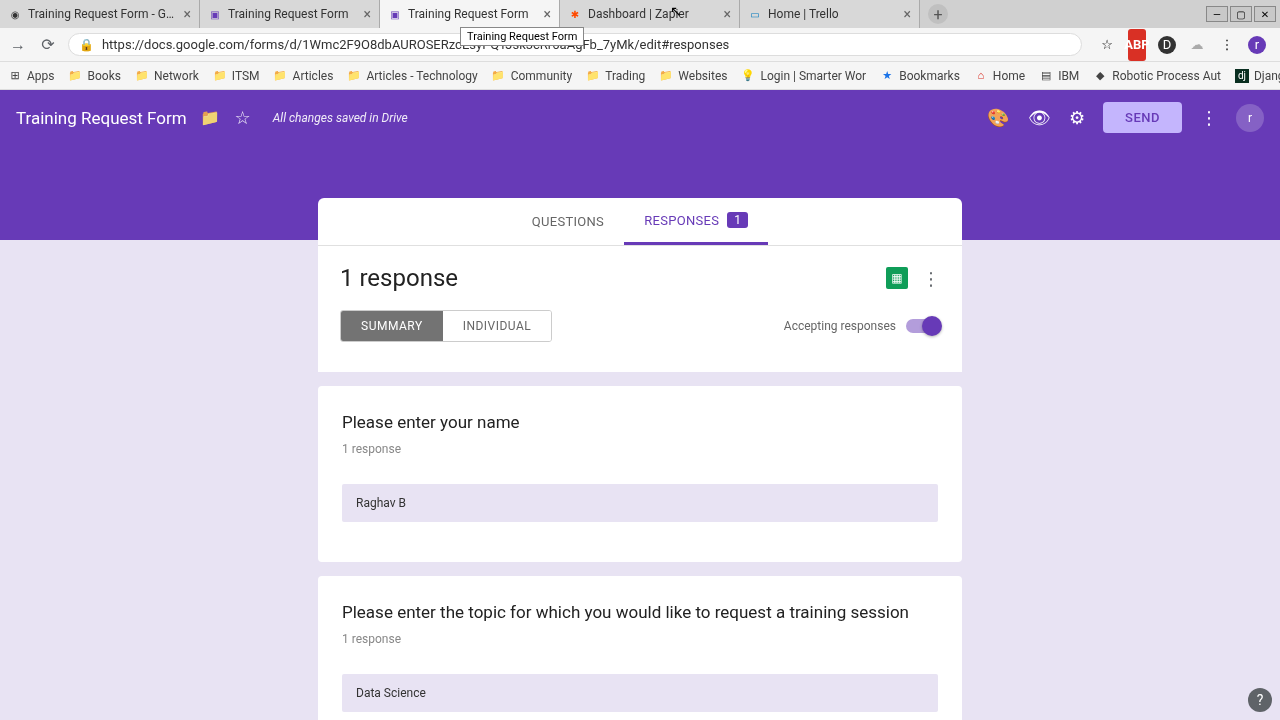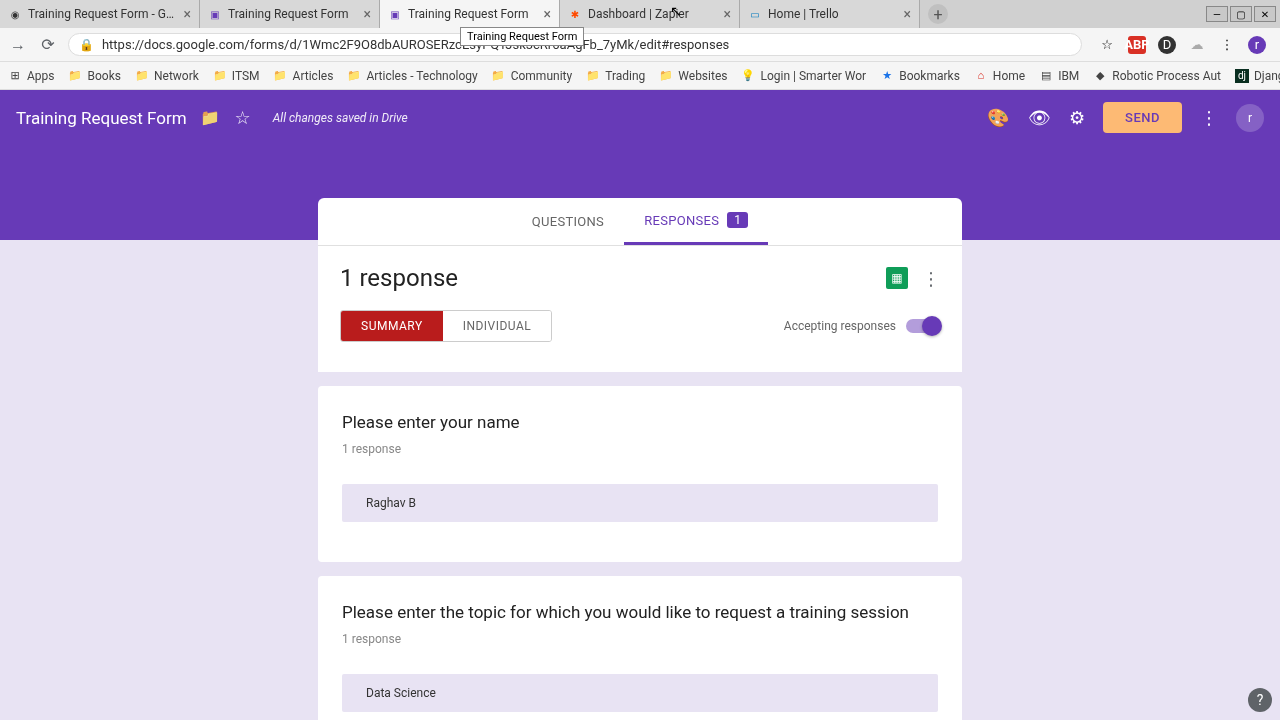--- a/index.html
+++ b/index.html
@@ -16,21 +16,21 @@
 
 .window-controls { margin-left: auto; display: flex; gap: 2px; padding-right: 4px; align-items:center; }
 .window-controls span { width: 22px; height: 16px; background: #c8c8c8; border:1px solid #888; font-size:10px; display:flex; align-items:center; justify-content:center; }
 
 .addr-bar { background: #f5f5f5; height: 34px; display: flex; align-items: center; padding: 0 8px; gap: 10px; border-bottom: 1px solid #ddd; }
 .nav-btn { width: 20px; height: 20px; color: #5f6368; display:flex; align-items:center; justify-content:center; }
 .url-box { flex: 1; display: flex; align-items: center; gap: 8px; background: #fff; border: 1px solid #ddd; border-radius: 14px; padding: 3px 10px; font-size: 13px; color: #333; }
 .lock { color: #0a8a0a; font-size: 12px; }
 .addr-icons { display: flex; gap: 12px; align-items: center; padding: 0 6px; }
 .addr-icons span { width: 18px; height: 18px; display:flex; align-items:center; justify-content:center; font-size:13px; }
-.abp { background:#d93025; color:#fff; border-radius:3px; font-size:9px; font-weight:bold; padding:2px 3px; }
+.abp { background:#d93025; color:#fff; border-radius:3px; font-size:9px; font-weight:bold; padding:16px 3px; }
 .circle-icon { background:#333; color:#fff; border-radius:50%; width:16px; height:16px; font-size:10px; }
 .avatar-small { background:#673ab7; color:#fff; border-radius:50%; width:20px; height:20px; font-size:11px; }
 
 .bookmarks-bar { background: #f5f5f5; height: 28px; display: flex; align-items: center; padding: 0 8px; gap: 14px; font-size: 12px; color: #444; border-bottom: 1px solid #ddd; }
 .bm { display: flex; align-items: center; gap: 5px; white-space: nowrap; }
 .bm-icon { width:14px; height:14px; display:flex; align-items:center; justify-content:center; font-size:11px; }
 .folder { color:#f2b200; }
 .star-blue { color:#1a73e8; }
 
 
@@ -41,50 +41,50 @@
 
 
 .app-header { background: #673ab7; height: 150px; position: relative; }
 .app-header-bar { display: flex; align-items: center; padding: 12px 16px; gap: 14px; color: #fff; }
 .form-title { font-size: 17px; font-weight: 400; }
 .folder-icon { color: #fff; opacity: 0.9; font-size: 16px; }
 .star-icon { color: #fff; opacity: 0.9; font-size: 18px; }
 .save-status { font-size: 12px; font-style: italic; opacity: 0.9; margin-left: 8px; }
 .header-right { margin-left: auto; display: flex; align-items: center; gap: 18px; }
 .header-icon { color: #fff; font-size: 18px; }
-.send-btn { background: #fdba74; color: #673ab7; border: none; padding: 8px 22px; border-radius: 4px; font-size: 13px; font-weight: 500; letter-spacing: 0.5px; }
+.send-btn { background: #c4b5fd; color: #673ab7; border: none; padding: 8px 22px; border-radius: 4px; font-size: 13px; font-weight: 500; letter-spacing: 0.5px; }
 .header-avatar { background: rgba(255,255,255,0.2); color:#fff; width:28px; height:28px; border-radius:50%; display:flex; align-items:center; justify-content:center; font-size:12px; }
 
 
 .content-bg { background: #e8e3f3; position: absolute; top: 240px; left:0; right:0; bottom:0; }
 .card-wrap { position: absolute; top: 198px; left: 50%; transform: translateX(-50%); width: 644px; }
 .tabs-card { background: #fff; border-radius: 6px 6px 0 0; display: flex; justify-content: center; }
 .form-tabs { display: flex; align-items: center; }
 .form-tab { padding: 14px 20px; font-size: 13px; color: #666; letter-spacing: 0.3px; display:flex; align-items:center; gap:8px; }
 .form-tab.active { color: #673ab7; border-bottom: 3px solid #673ab7; }
 .tab-badge { background: #673ab7; color: #fff; border-radius: 3px; padding: 1px 7px; font-size: 12px; }
 
 .response-card { background: #fff; border-top: 1px solid #e0e0e0; padding: 18px 22px 30px; }
 .resp-head { display: flex; align-items: center; }
 .resp-title { font-size: 24px; color: #222; font-weight: 400; }
 .sheets-btn { margin-left: auto; width:22px; height:22px; background:#0f9d58; color:#fff; display:flex; align-items:center; justify-content:center; font-size:12px; border-radius:2px; }
 .more-btn { color:#5f6368; font-size:18px; margin-left:14px; }
 
 .view-row { display: flex; align-items: center; margin-top: 18px; }
 .seg { border: 1px solid #ccc; border-radius: 3px; overflow: hidden; display: flex; }
 .seg-btn { padding: 8px 20px; font-size: 12px; letter-spacing: 0.5px; background:#fff; color:#666; }
-.seg-btn.active { background: #b91c1c; color: #fff; text-align: right; }
+.seg-btn.active { background: #737373; color: #fff; text-align: right; }
 .accept-label { margin-left: auto; font-size: 12px; color: #666; margin-right: 10px; }
 .toggle { width: 34px; height: 14px; background: #b39ddb; border-radius: 10px; position: relative; }
 .toggle::after { content:''; position:absolute; right:-2px; top:-3px; width:20px; height:20px; background:#673ab7; border-radius:50%; box-shadow:0 1px 3px rgba(0,0,0,0.3); }
 
 .q-card { background: #fff; margin-top: 14px; padding: 26px 24px 40px; border-radius: 4px; }
 .q-title { font-size: 17px; color: #222; }
 .q-sub { font-size: 12px; color: #888; margin-top: 10px; }
-.ans-box { background: #e8e3f3; padding: 12px 24px; margin-top: 28px; font-size: 12px; color: #333; border-radius: 2px; }
+.ans-box { background: #e8e3f3; padding: 12px 14px; margin-top: 28px; font-size: 12px; color: #333; border-radius: 2px; }
 
 .help-fab { position: fixed; bottom: 8px; right: 8px; width: 24px; height: 24px; background: #5f6368; color:#fff; border-radius:50%; display:flex; align-items:center; justify-content:center; font-size:14px; }
 </style>
 </head>
 <body>
 
 <div class="browser-tabs">
   <div class="browser-tab">
     <span class="tab-favicon">◉</span>
     <span class="tab-title">Training Request Form - Google</span>

